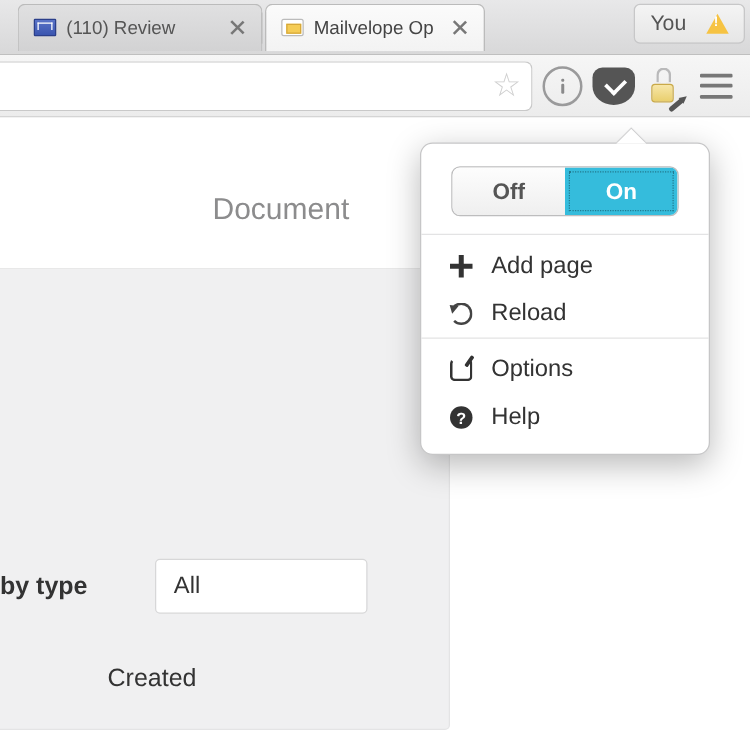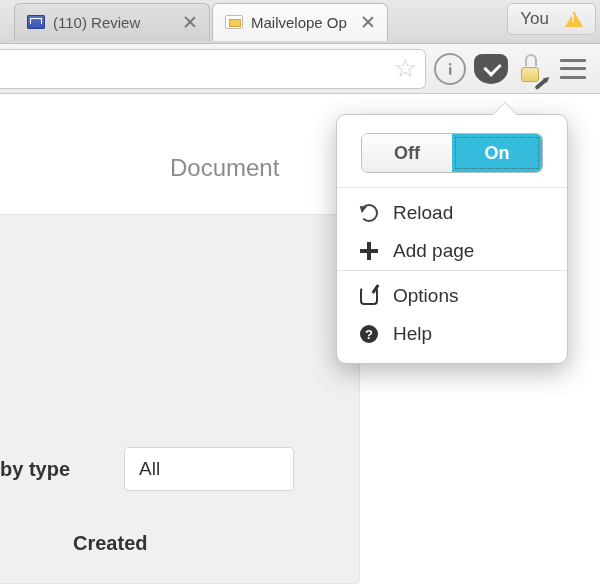--- a/index.html
+++ b/index.html
@@ -86,21 +86,21 @@
   .lock-pen:after{content:"";position:absolute;right:-4px;top:-1px;width:0;height:0;border-left:6px solid #555;border-top:3px solid transparent;border-bottom:3px solid transparent;}
   .hamburger{width:26px;height:20px;display:flex;flex-direction:column;justify-content:space-between;margin:0 6px;}
   .hamburger span{height:3px;background:#777;border-radius:1px;}
   
   .page{position:relative;height:calc(585px - 44px - 50px);background:#fff;}
   .heading{position:absolute;left:170px;top:60px;font-size:24px;color:#8c8c8d;font-weight:400;}
   .greybox{position:absolute;left:0;top:120px;width:360px;height:370px;background:#f0f0f1;border:1px solid #e4e4e5;border-radius:0 4px 4px 0;border-left:none;}
   .filter-row{position:absolute;left:0;bottom:92px;display:flex;align-items:center;gap:14px;padding-left:0;}
   .filter-label{font-size:20px;font-weight:600;color:#333;}
   .filter-select{width:170px;height:44px;border:1px solid #d7d7d8;border-radius:4px;background:#fff;display:flex;align-items:center;padding:0 14px;font-size:19px;color:#333;margin-left:40px;}
-  .created{position:absolute;left:73px;bottom:28px;font-size:20px;font-weight:700;color:#333;}
+  .created{position:absolute;left:86px;bottom:28px;font-size:20px;font-weight:400;color:#333;}
   
   .popup{
     position:absolute; top:114px; right:32px; width:232px;
     background:#fff; border:1px solid #c6c6c7; border-radius:10px;
     box-shadow:0 8px 26px rgba(0,0,0,.28);
     padding:14px 0 10px;
     z-index:20;
   }
   .popup:before{
     content:""; position:absolute; top:-12px; right:50px;
@@ -193,30 +193,30 @@
 <div class="popup">
   <div class="toggle">
     <div class="seg">
       <button>Off</button>
       <button class="on">On</button>
     </div>
   </div>
   <div class="sep"></div>
   <div class="menu-item">
     <span class="mi-icon">
+        <span class="icon-plus"></span>
+      </span>
+    <span>Add page</span>
+  </div>
+  <div class="menu-item">
+    <span class="mi-icon">
         <span class="icon-reload"></span>
       </span>
     <span>Reload</span>
   </div>
-  <div class="menu-item">
-    <span class="mi-icon">
-        <span class="icon-plus"></span>
-      </span>
-    <span>Add page</span>
-  </div>
   <div class="sep"></div>
   <div class="menu-item">
     <span class="mi-icon">
         <span class="icon-options"></span>
       </span>
     <span>Options</span>
   </div>
   <div class="menu-item">
     <span class="mi-icon">
         <span class="icon-help">?</span>

